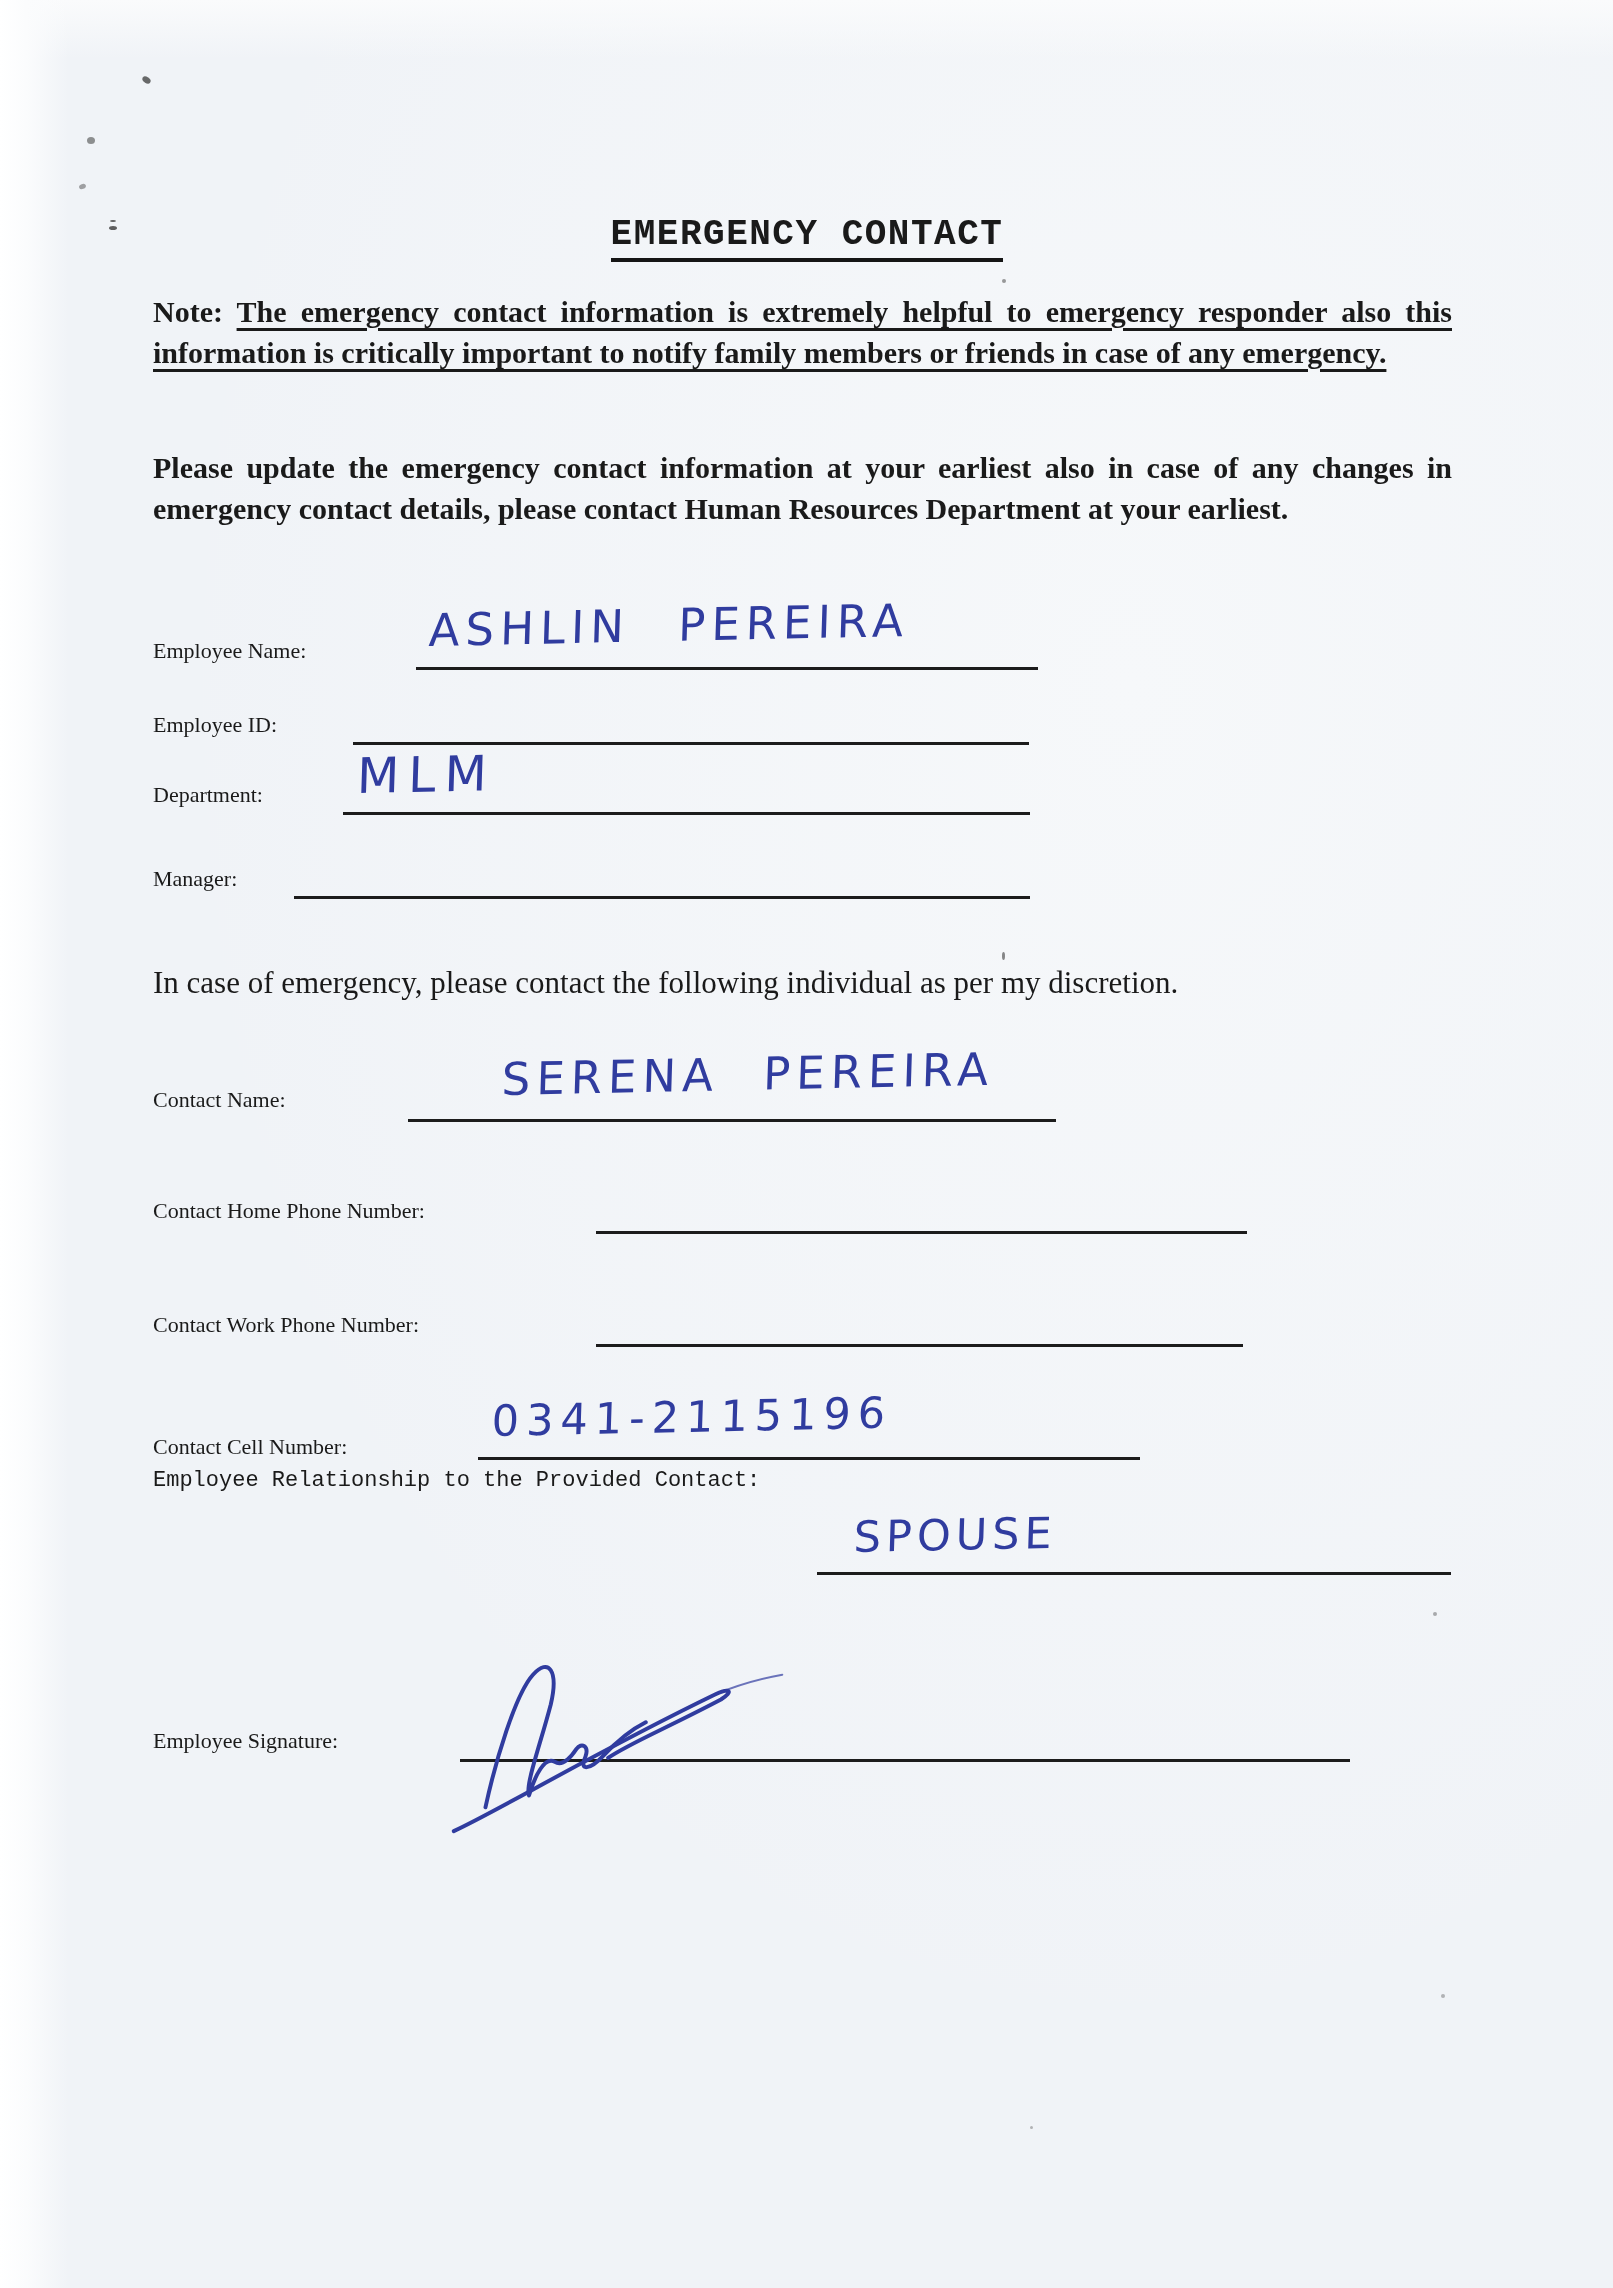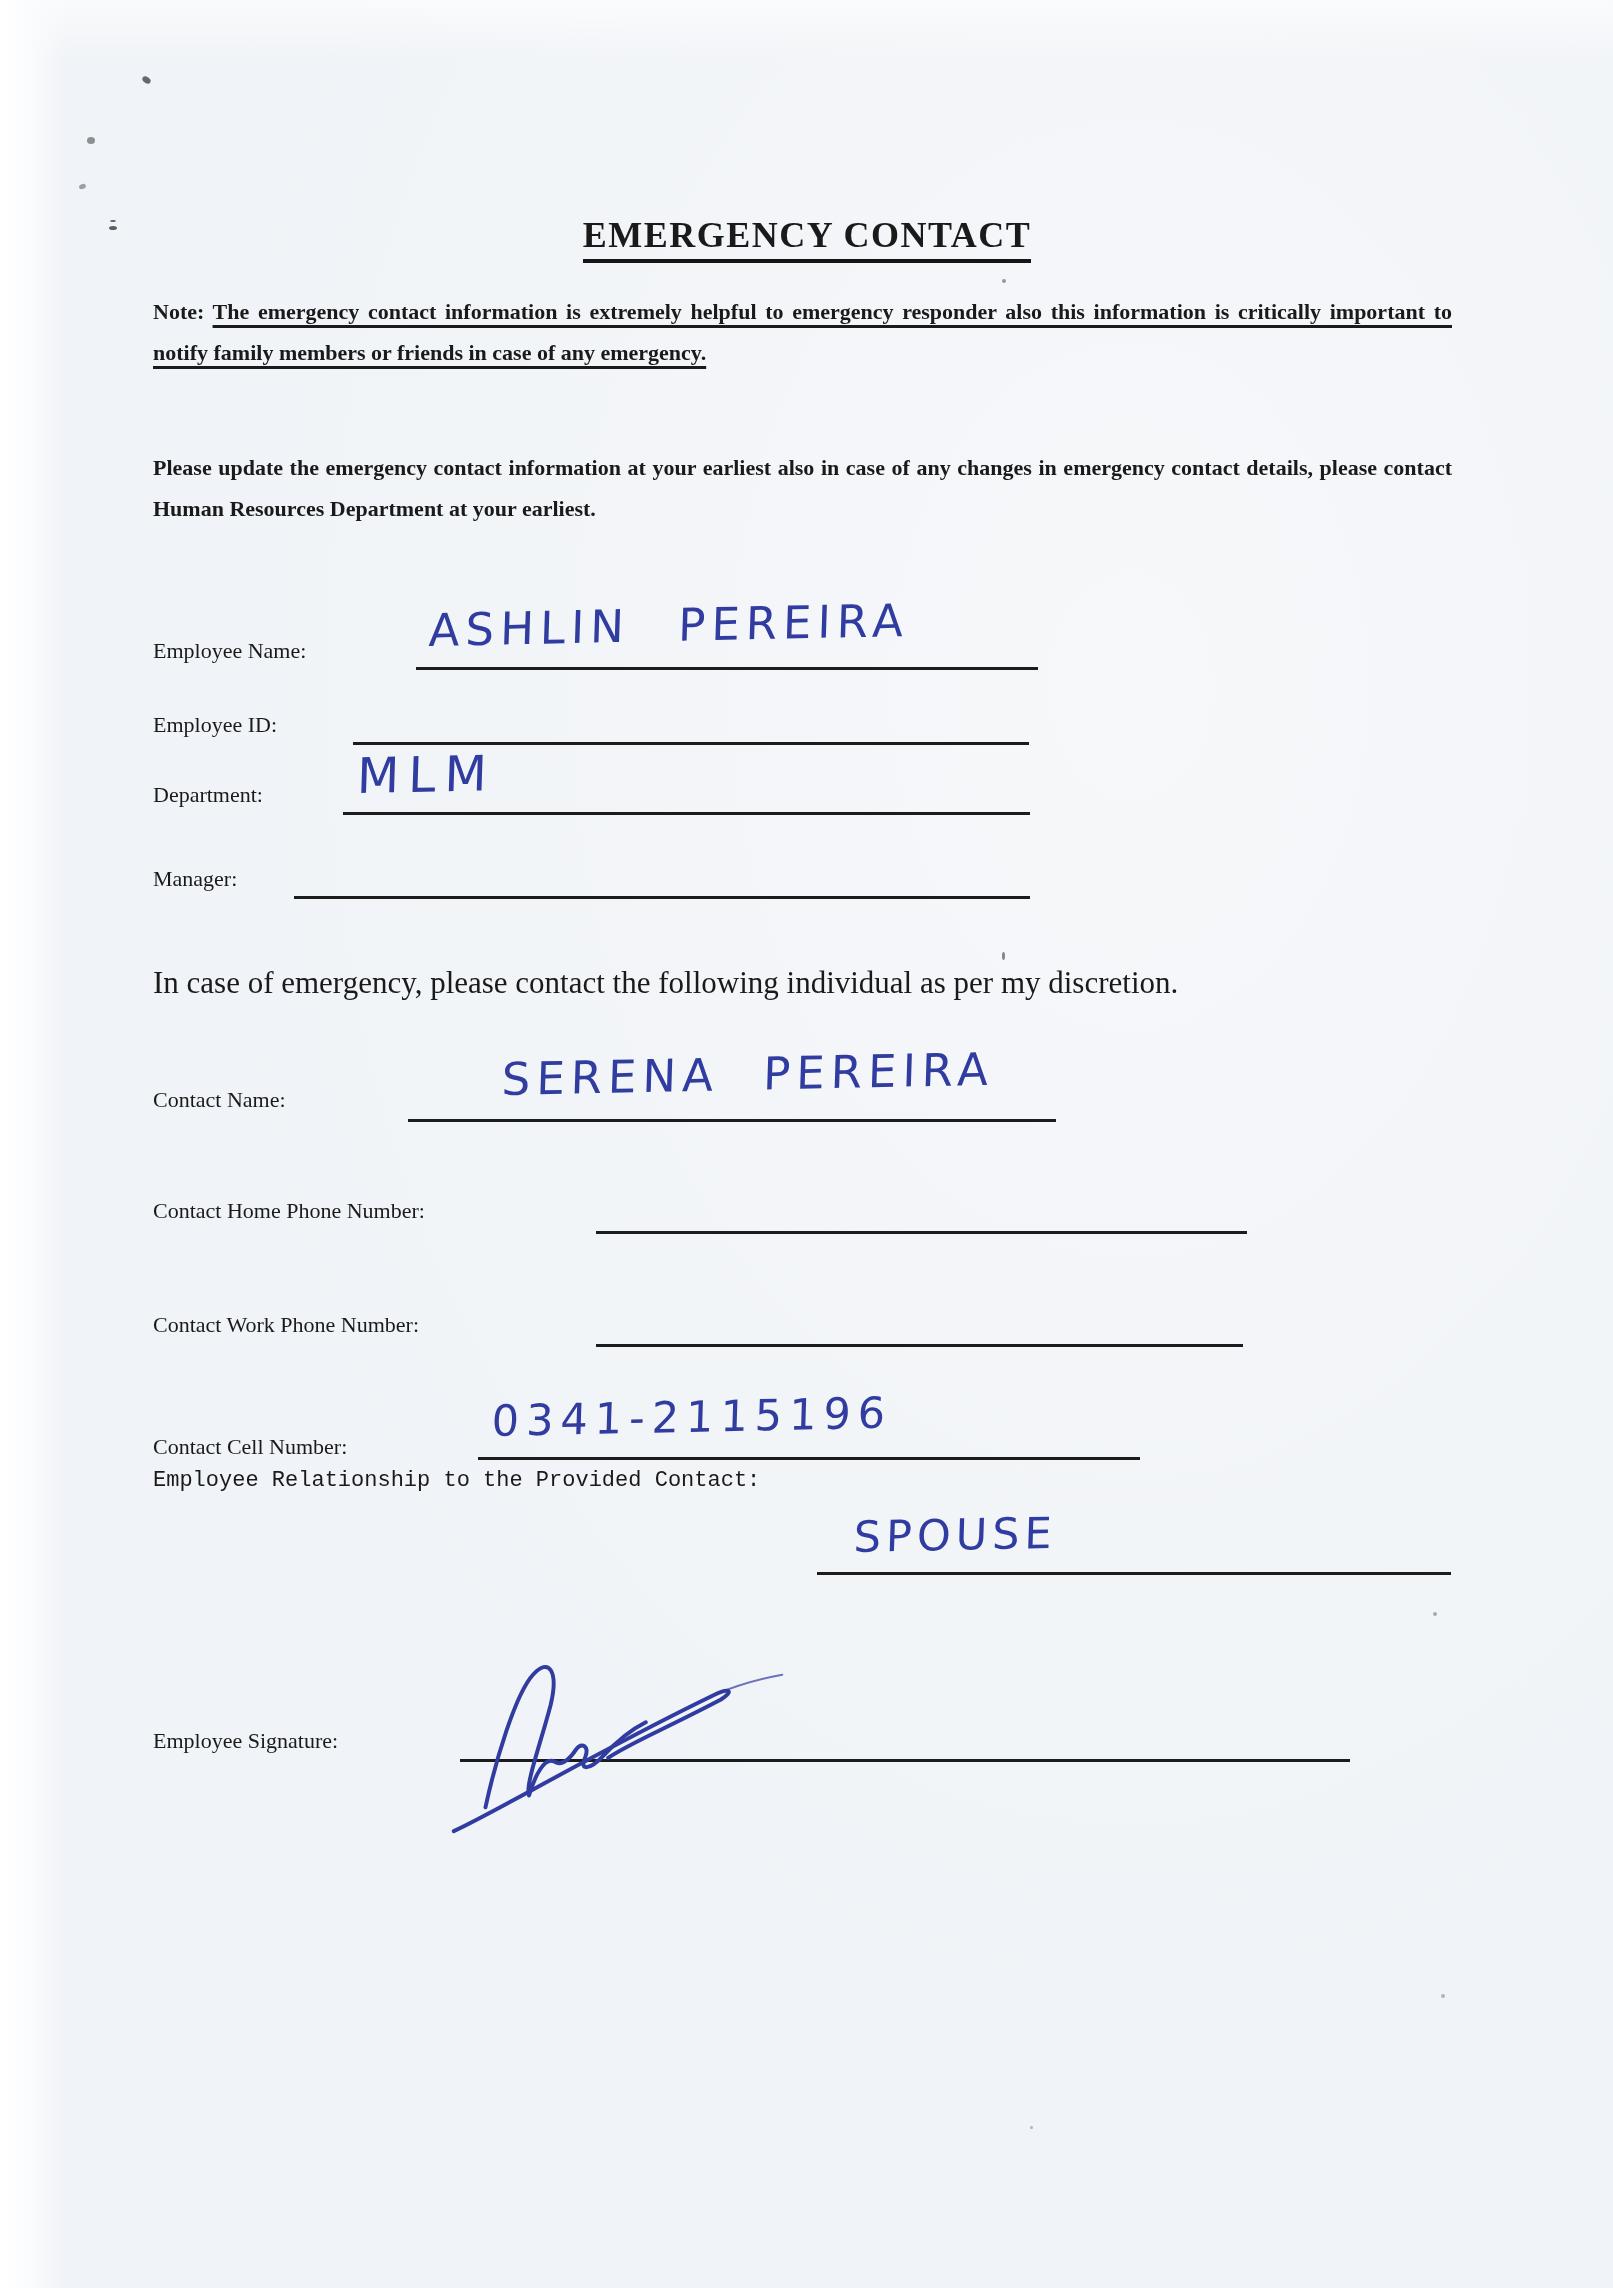--- a/index.html
+++ b/index.html
@@ -26,28 +26,29 @@
     top: 214px; left: 0; right: 0;
     text-align: center;
   }
   .title {
     display: inline-block;
     font-size: 36px;
     font-weight: bold;
     letter-spacing: 1.5px;
     border-bottom: 4px solid #151515;
     padding-bottom: 3px;
+    font-family: Liberation Mono, monospace;
   }
 
   
   .para {
     position: absolute;
     left: 153px;
     width: 1299px;
-    font-size: 22px;
+    font-size: 30px;
     line-height: 41px;
     font-weight: bold;
     text-align: justify;
   }
   .para.note-para { top: 291px; }
   .para.update-para { top: 447px; }
   .note-underlined {
     text-decoration: underline;
     text-decoration-thickness: 2.5px;
     text-underline-offset: 6px;

